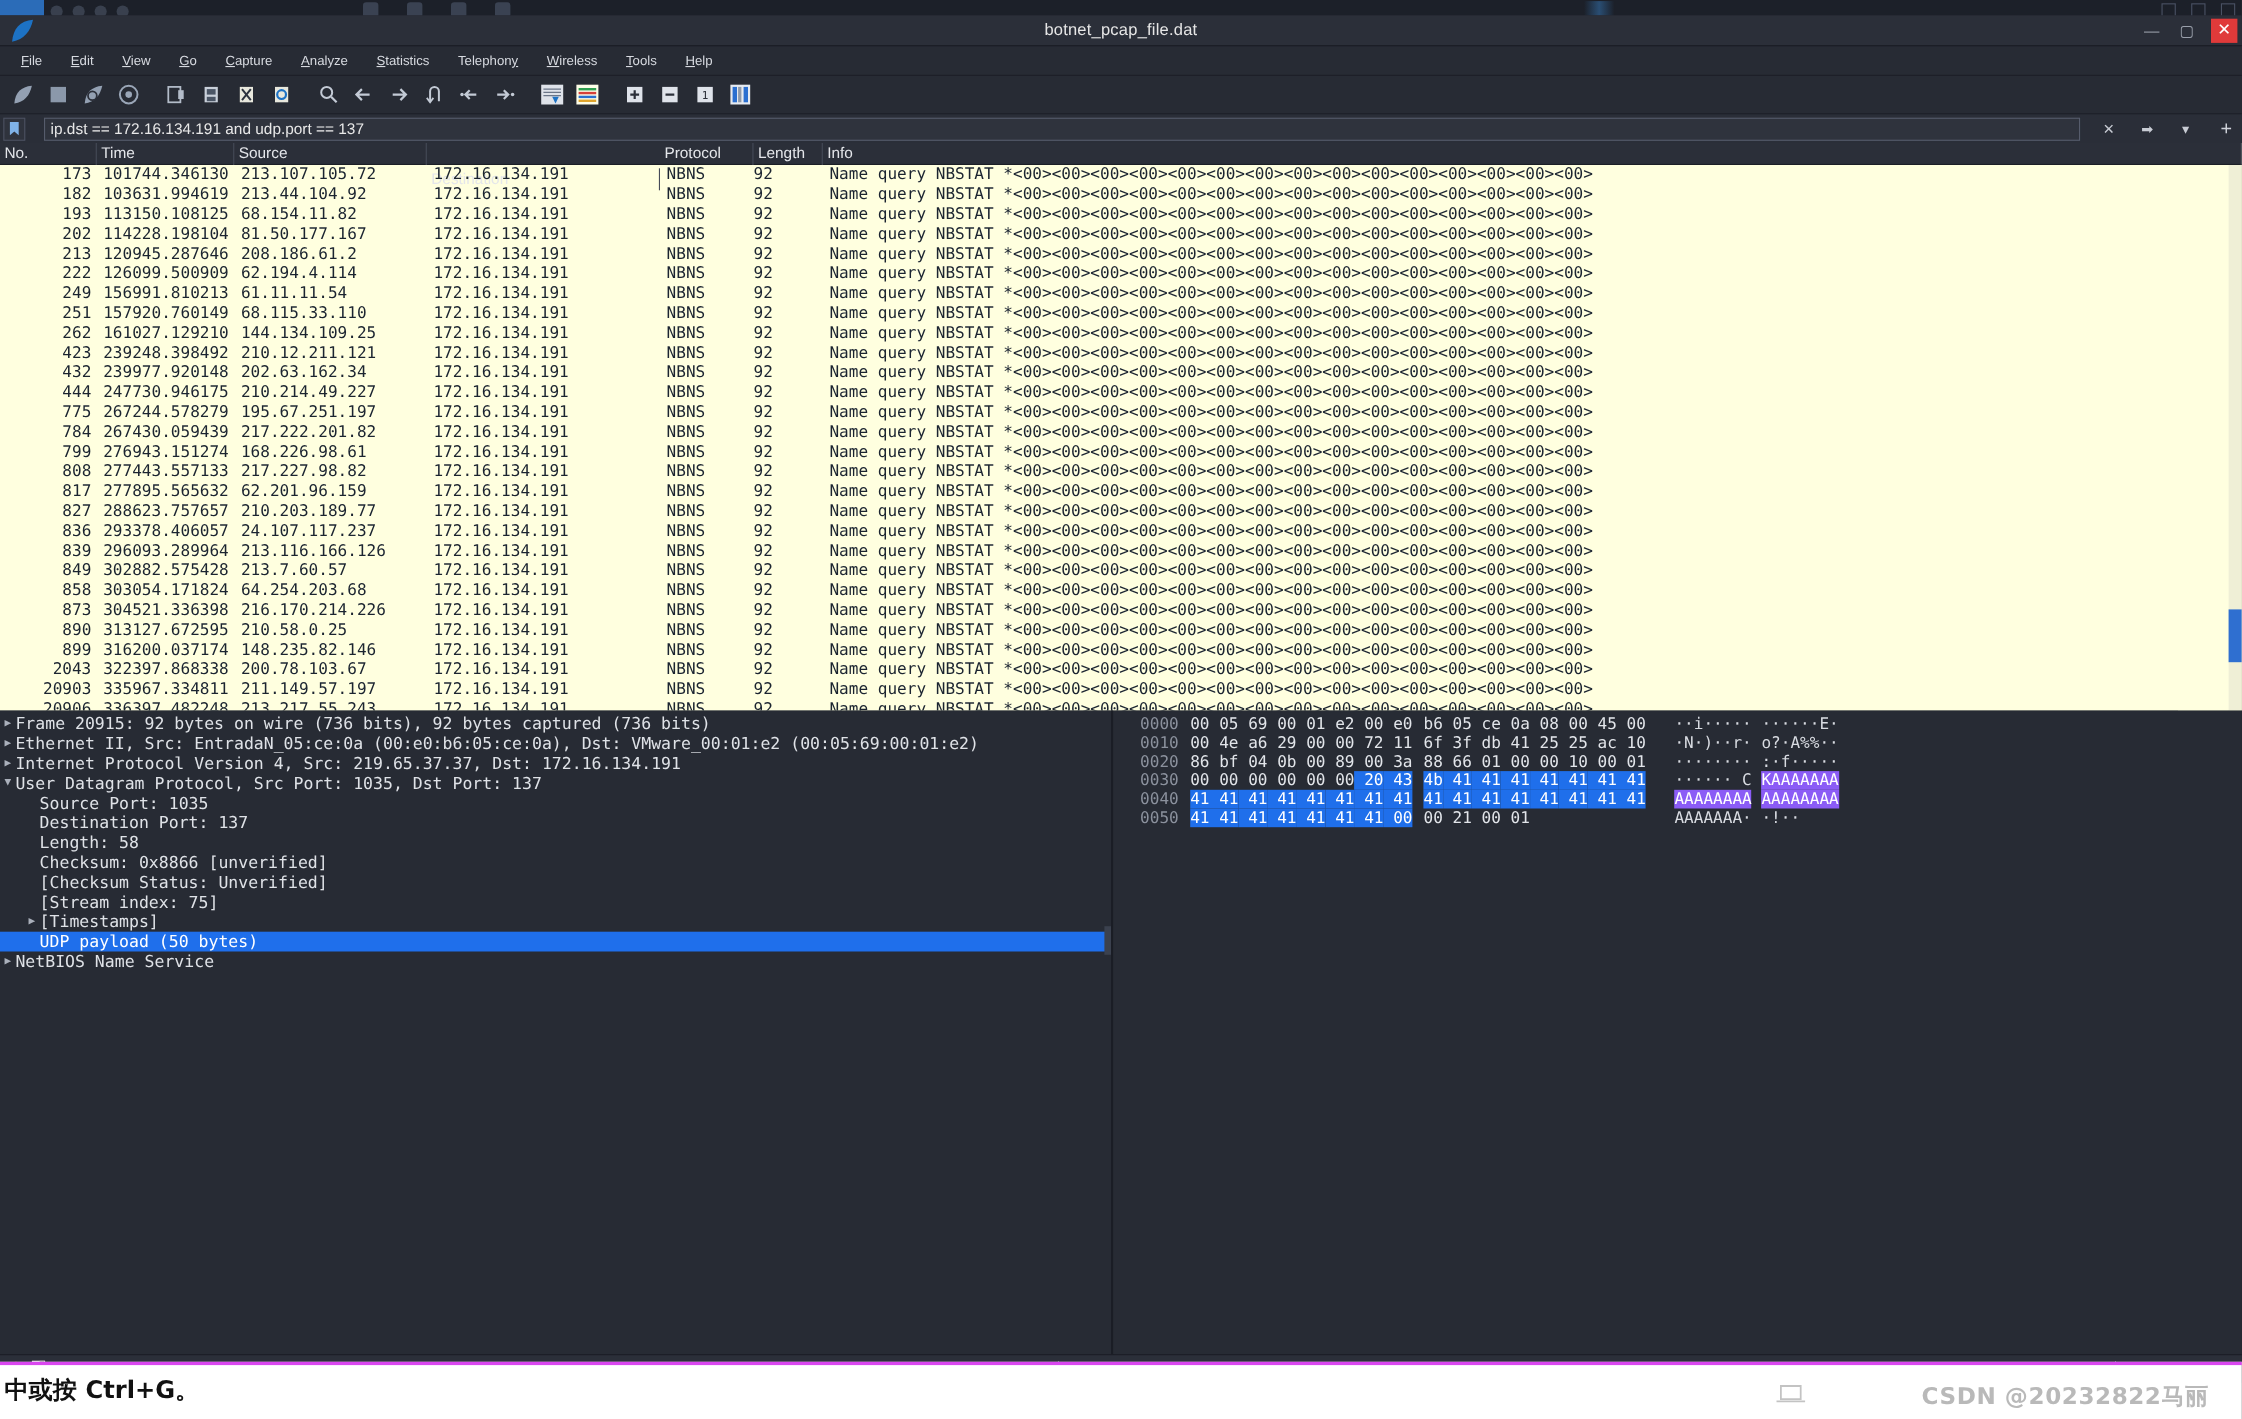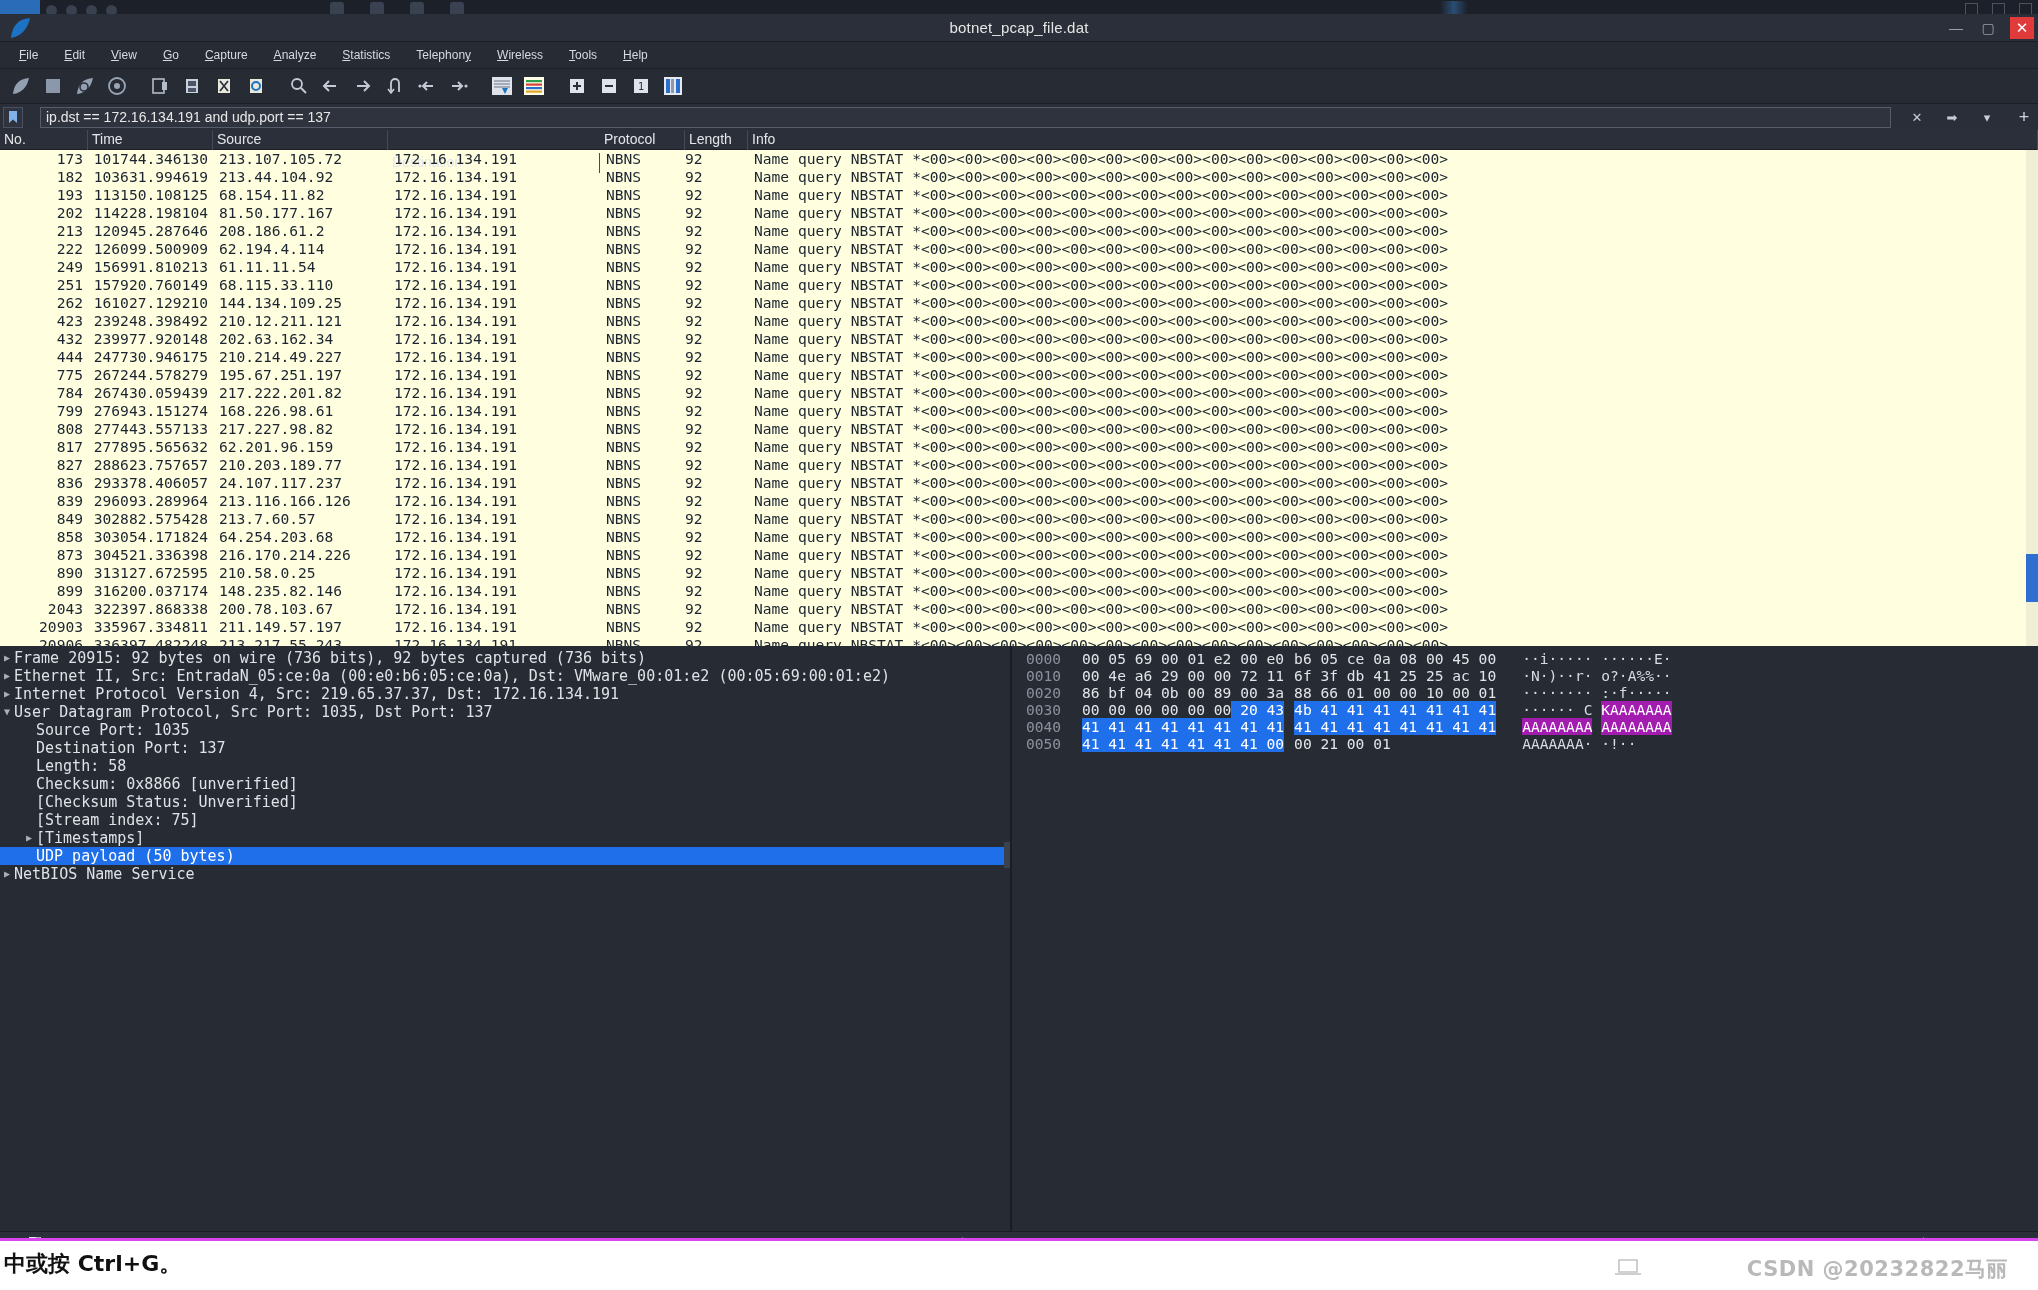--- a/index.html
+++ b/index.html
@@ -197,31 +197,31 @@
     width: 14px; text-align: center; color: #aab0bb; font-size: 10px;
     flex-shrink: 0;
   }
   .d-arrow.open { color: #aab0bb; }
   .d-text { white-space: pre; }
   .detail-divider {
     position: absolute; right: 0; top: 196px; width: 6px; height: 26px;
     background: #3b414e;
   }
 
-  .bytes-pane { flex: 1; background: #272b34; position: relative; padding-top: 4px; }
+  .bytes-pane { flex: 1; background: #272b34; position: relative; padding-top: 4px; text-align: center; }
   .hex-row {
     font-family: "DejaVu Sans Mono", monospace; font-size: 14.6px;
     height: 17px; line-height: 17px; white-space: pre; display: flex;
   }
   .hx-off { color: #8b919d; padding-left: 14px; width: 70px; }
   .hx-b   { color: #e2e5ea; }
   .hx-b.hl { background: #1f6feb; color: #ffffff; }
   .hx-gap { width: 10px; }
   .hx-ascii { color: #d8dbe1; margin-left: 26px; }
-  .hx-ascii .hl { background: #a21caf; color: #ffffff; }
+  .hx-ascii .hl { background: #8b5cf6; color: #ffffff; }
 
   
   .ws-statusbar {
     height: 26px; background: #2b2f39; border-top: 1px solid #1a1d25;
     display: flex; align-items: center; color: #d5d8de; font-size: 14px;
     padding: 0 8px;
   }
   .sb-expert {
     width: 13px; height: 13px; border-radius: 50%; background: #d64545; margin-right: 8px;
   }

